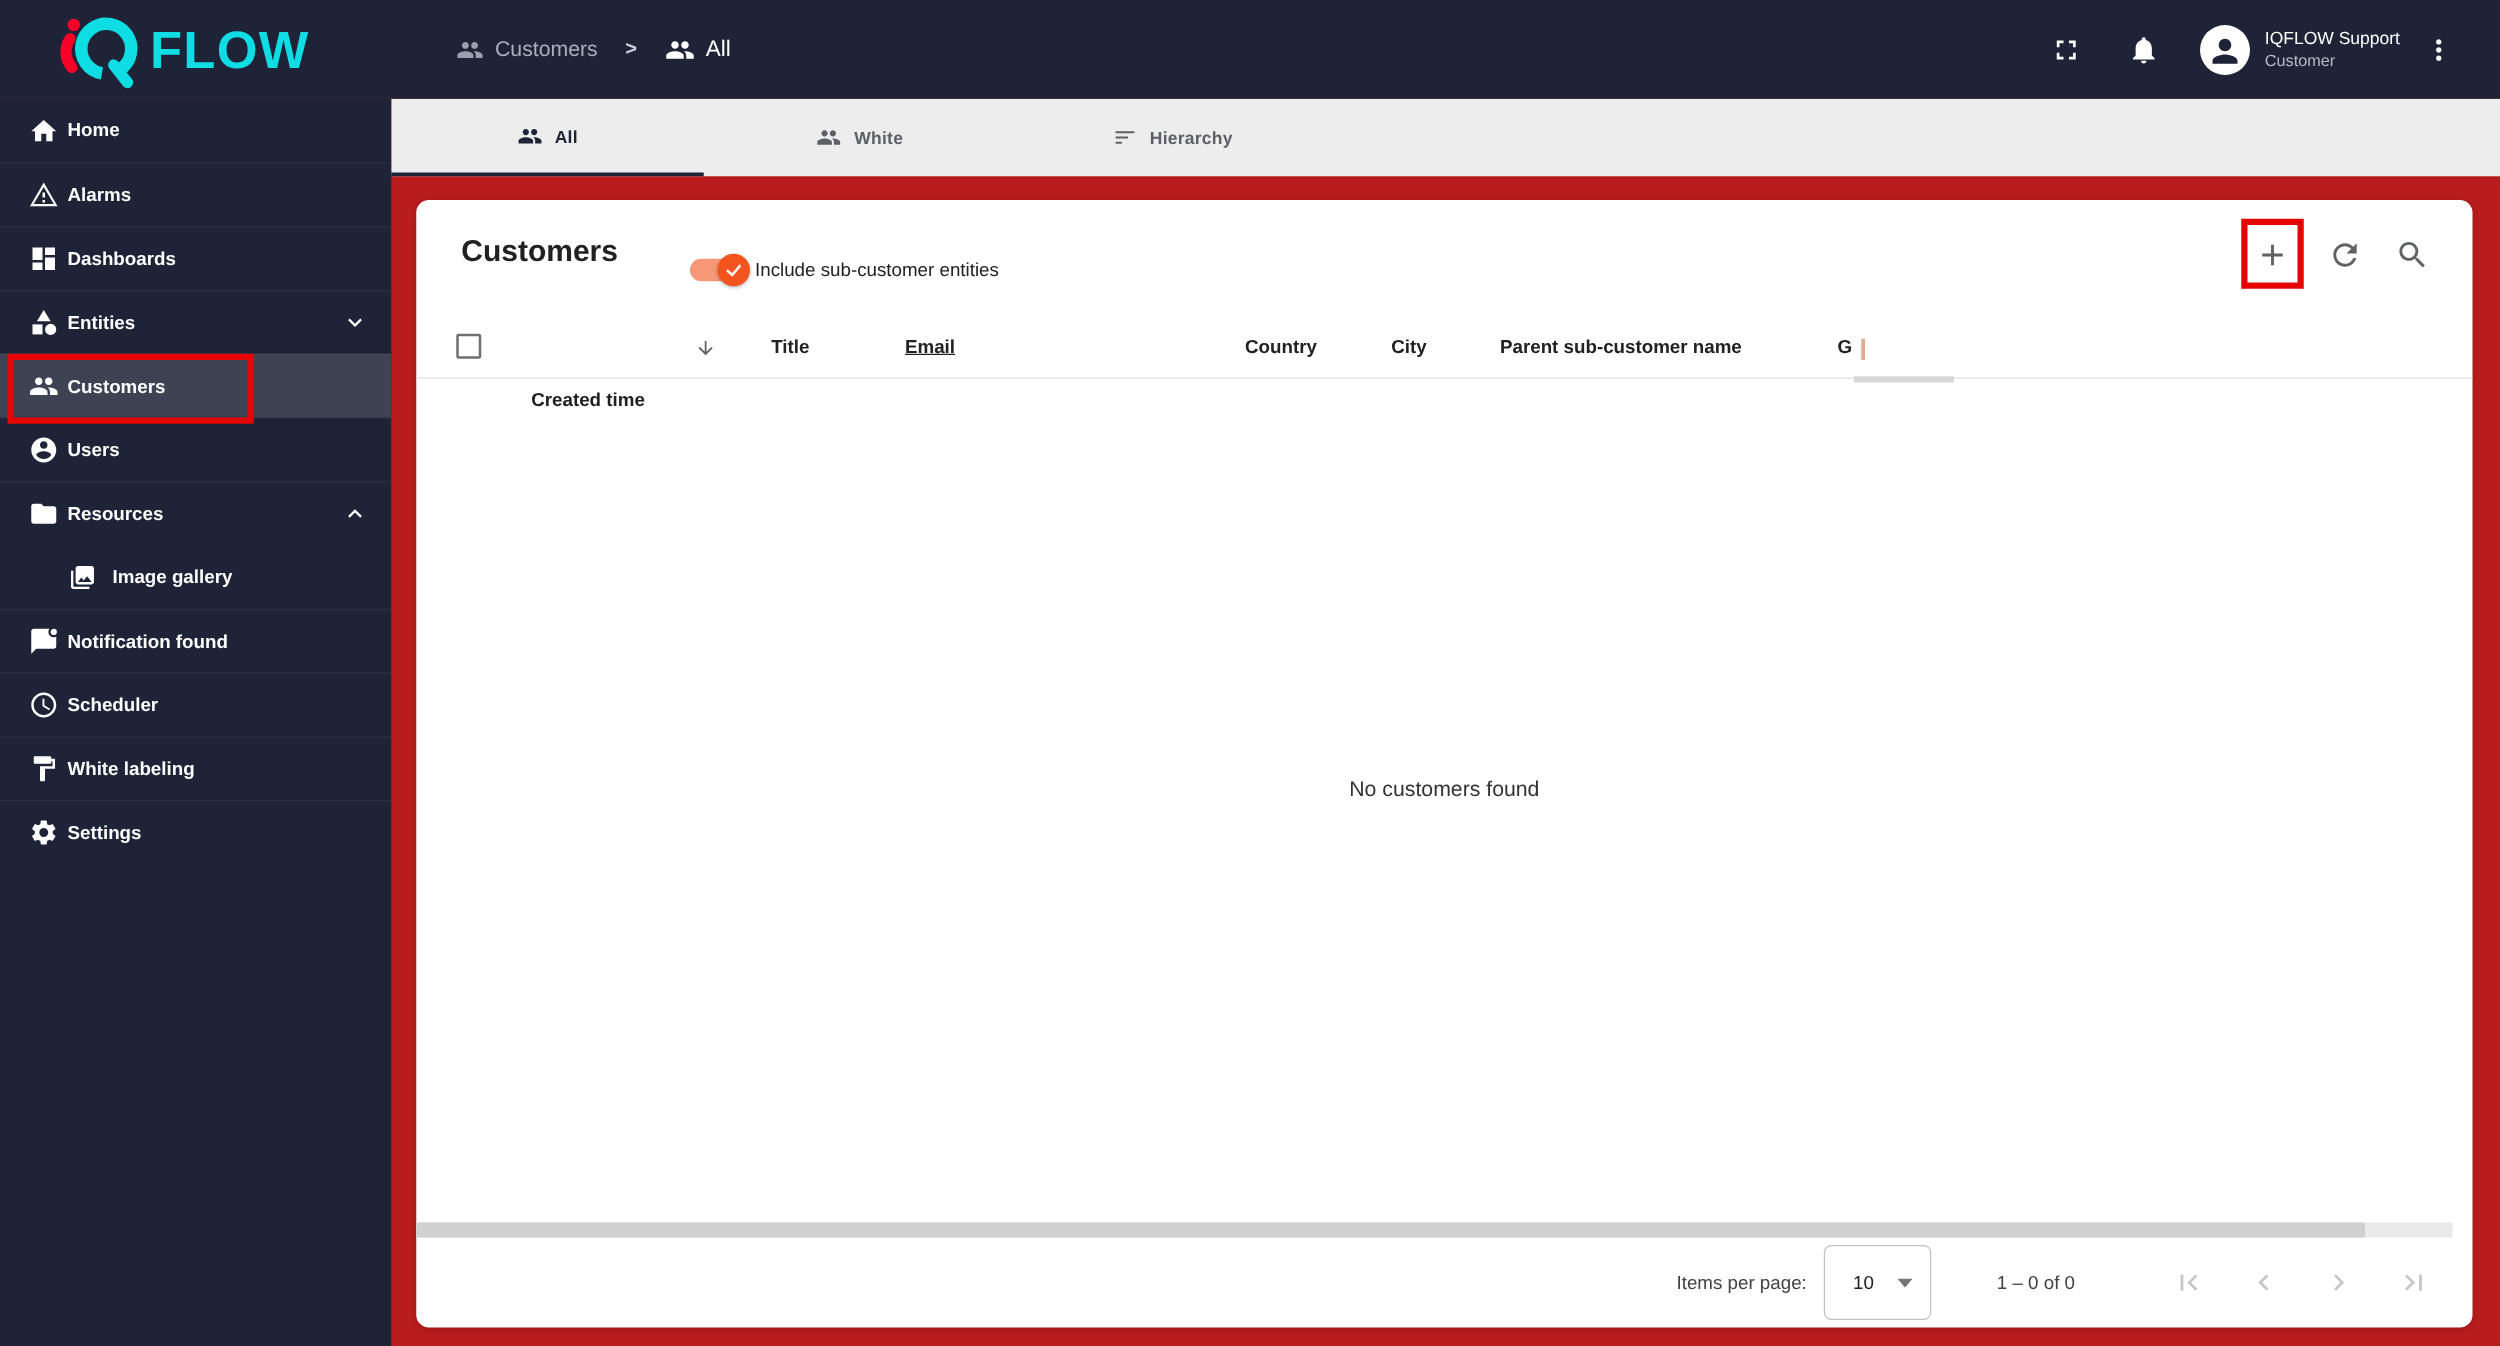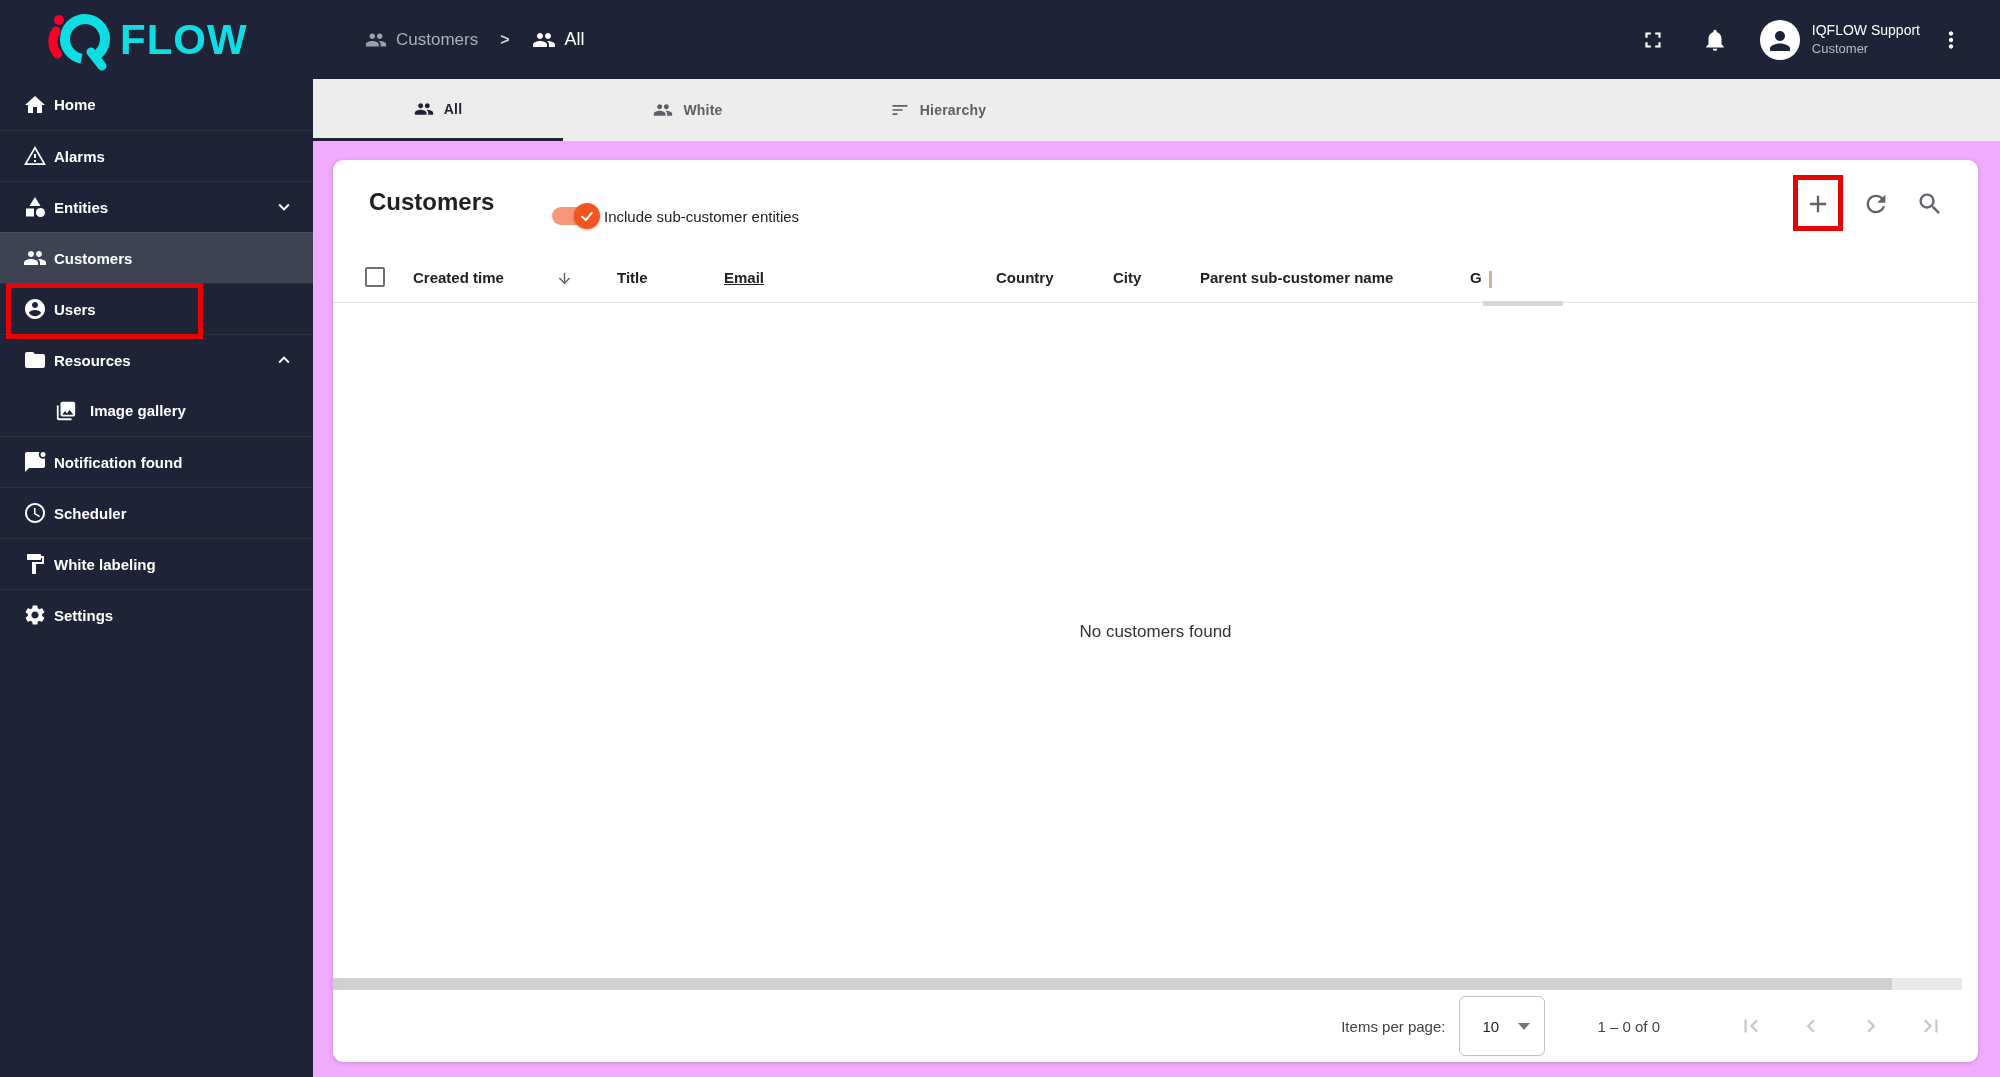--- a/index.html
+++ b/index.html
@@ -1,18 +1,18 @@
 <!DOCTYPE html>
 <html><head>
 <meta charset="utf-8">
 <style>
   * { margin:0; padding:0; box-sizing:border-box; }
   html,body { width:2000px; height:1077px; }
   body { font-family:"Liberation Sans","DejaVu Sans",sans-serif; background:#ededed; }
-  #app { position:relative; width:2000px; height:1077px; overflow:hidden; background:#f0abfc; }
+  #app { position:relative; width:2000px; height:1077px; overflow:hidden; background:#b91c1c; }
 
   
   .topbar { position:absolute; left:0; top:0; width:2000px; height:79px; background:#1f2337; display:flex; align-items:center; z-index:5; }
   .logo-block { width:313px; display:flex; align-items:center; padding-left:44px; flex:none; }
   .logo-text { color:#0fdde4; font-size:42px; font-weight:bold; letter-spacing:1px; margin-left:2px; }
   .breadcrumb { display:flex; align-items:center; margin-left:52px; }
   .crumb { display:flex; align-items:center; }
   .crumb .bc-icon { width:22px; height:22px; margin-right:9px; }
   .crumb-customers { color:#a9aeba; font-size:17px; }
   .crumb-customers .bc-icon { color:#9aa0ad; }
@@ -58,21 +58,21 @@
   .toggle-label { position:absolute; left:271px; top:48px; font-size:15px; color:#212121; }
   .card-actionbtn { position:absolute; top:30px; width:28px; height:28px; color:#5f6368; cursor:pointer; }
   .btn-add { left:1471px; }
   .btn-refresh { left:1529px; }
   .btn-search { left:1583px; }
 
   
   .thead { position:absolute; left:0; top:95px; width:1645px; height:48px; border-bottom:1px solid #e0e0e0; }
   .th { position:absolute; top:14px; font-size:15px; font-weight:bold; color:#212121; white-space:nowrap; }
   .checkbox { position:absolute; left:32px; top:12px; width:20px; height:20px; border:2px solid #6f6f6f; border-radius:2px; background:#fff; cursor:pointer; }
-  .th-created { left:80px; }
+  .th-created { left:92px;margin-top:43px; }
   .sort-icon { position:absolute; left:223px; top:15px; width:17px; height:17px; color:#616161; }
   .th-title { left:284px; }
   .th-email { left:391px;text-decoration:underline; }
   .th-country { left:631px;margin-left:32px; }
   .th-city { left:780px; }
   .th-parent { left:867px; }
   .th-group { left:1137px; }
   .th-caret { position:absolute; left:1156px; top:16px; width:3px; height:17px; background:#e5a98f; }
   .col-resize-bar { position:absolute; left:1150px; top:46px; width:80px; height:5px; background:#d8d8d8; }
 
@@ -174,20 +174,28 @@
         </span>
       <span class="nav-label">Home</span>
     </div>
     <div class="nav-item">
       <span class="nav-icon">
           <svg viewBox="0 0 24 24" fill="currentColor">
             <path d="M1 21h22L12 2 1 21zm2.9-1.8L12 5.6l8.1 13.6H3.9zM13 18h-2v-2h2v2zm0-4h-2v-4h2v4z"></path>
           </svg>
         </span>
       <span class="nav-label">Alarms</span>
+    </div>
+    <div class="nav-item">
+      <span class="nav-icon">
+          <svg viewBox="0 0 24 24" fill="currentColor">
+            <path d="M3 13h8V3H3v10zm0 8h8v-6H3v6zm10 0h8V11h-8v10zm0-18v6h8V3h-8z"></path>
+          </svg>
+        </span>
+      <span class="nav-label">Dashboards</span>
     </div>
     <div class="nav-item">
       <span class="nav-icon">
         <svg viewBox="0 0 24 24" fill="currentColor">
             <path d="M12 2l-5.5 9h11L12 2z"></path>
             <rect x="3" y="13.5" width="8" height="8"></rect>
             <circle cx="17.5" cy="17.5" r="4.5"></circle>
           </svg>
       </span>
       <span class="nav-label">Entities</span>

